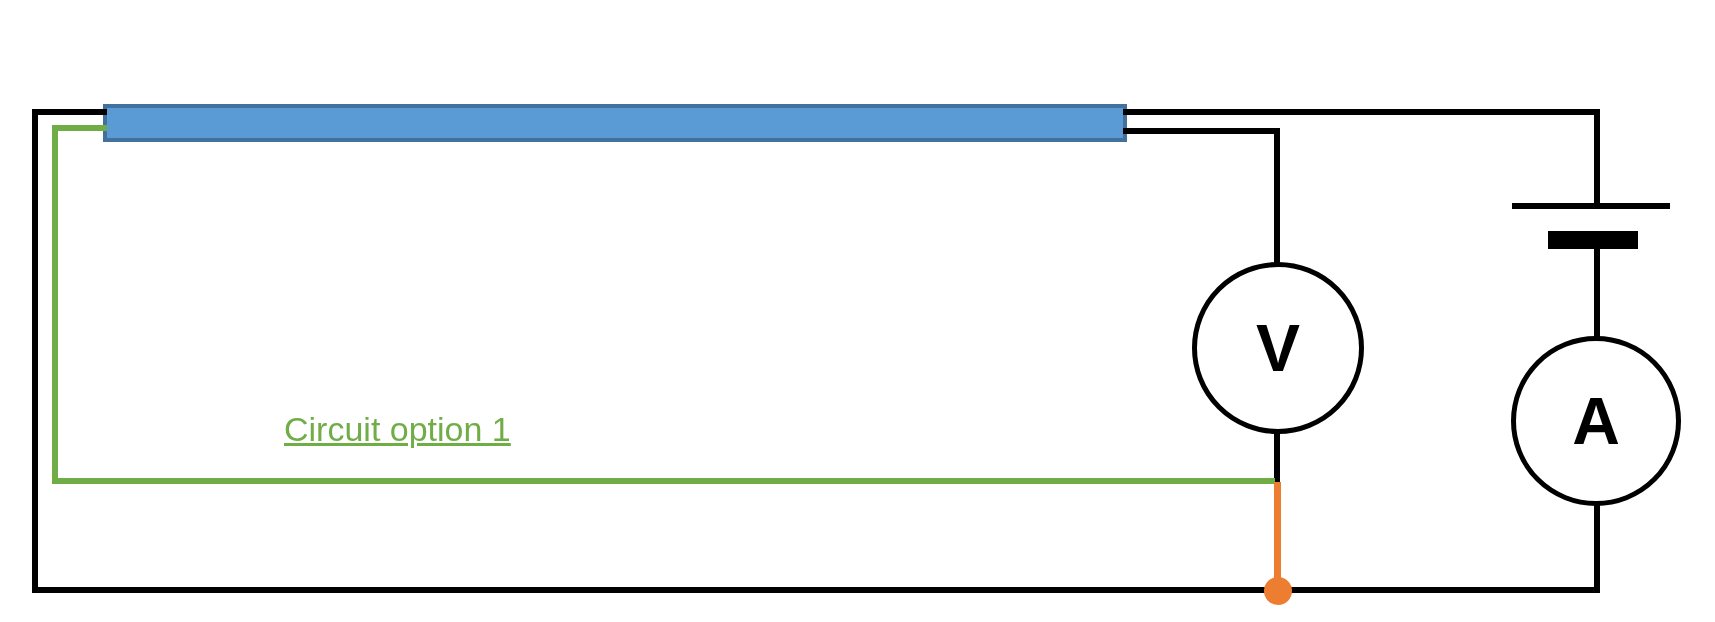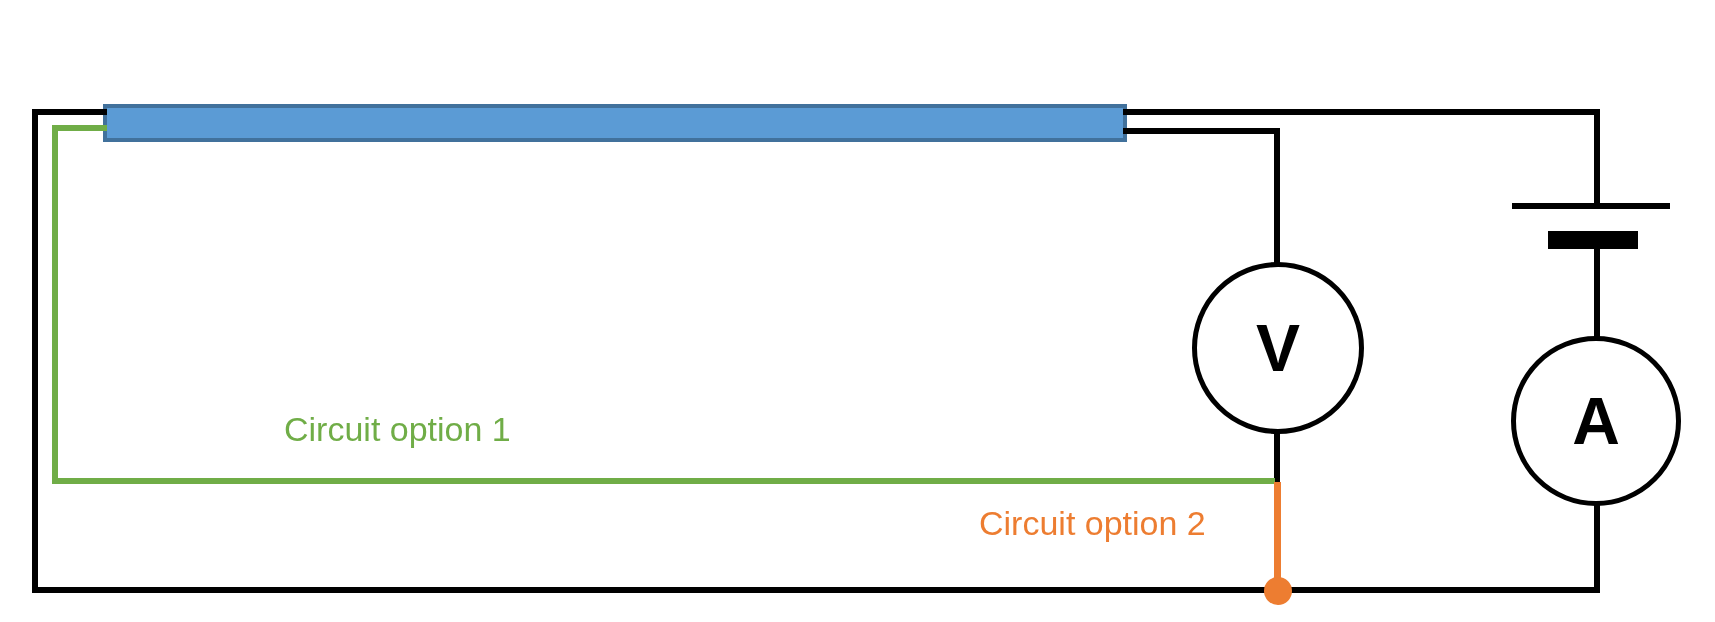--- a/index.html
+++ b/index.html
@@ -75,21 +75,21 @@
     height: 28px;
     border-radius: 50%;
     background: var(--option2-orange);
   }
   .option-label {
     position: absolute;
     font-size: 34px;
     line-height: 1.2;
     white-space: nowrap;
   }
-  .option-label.green { left: 284px; top: 409px; color: var(--option1-green); }
+  .option-label.green { left: 284px; top: 409px; color: var(--option1-green); text-decoration: underline; }
   .option-label.orange { left: 979px; top: 503px; color: var(--option2-orange); }
 </style>
 </head>
 <body>
 
 <div class="diagram">
 
 
   <div class="sc-bar"></div>
 
@@ -115,15 +115,14 @@
   </div>
   <div class="wire" style="left:1274px; top:432px; width:6px; height:52px;"></div>
 
   <div class="wire green" style="left:52px; top:125px; width:55px; height:6px;"></div>
   <div class="wire green" style="left:52px; top:125px; width:6px; height:359px;"></div>
   <div class="wire green" style="left:52px; top:478px; width:1223px; height:6px;"></div>
   <div class="option-label green">Circuit option 1</div>
 
   <div class="wire orange" style="left:1274px; top:482px; width:7px; height:109px;"></div>
   <div class="node"></div>
-  <div class="option-label orange">Circuit option 2</div>
 
 </div>
 
 </body></html>

